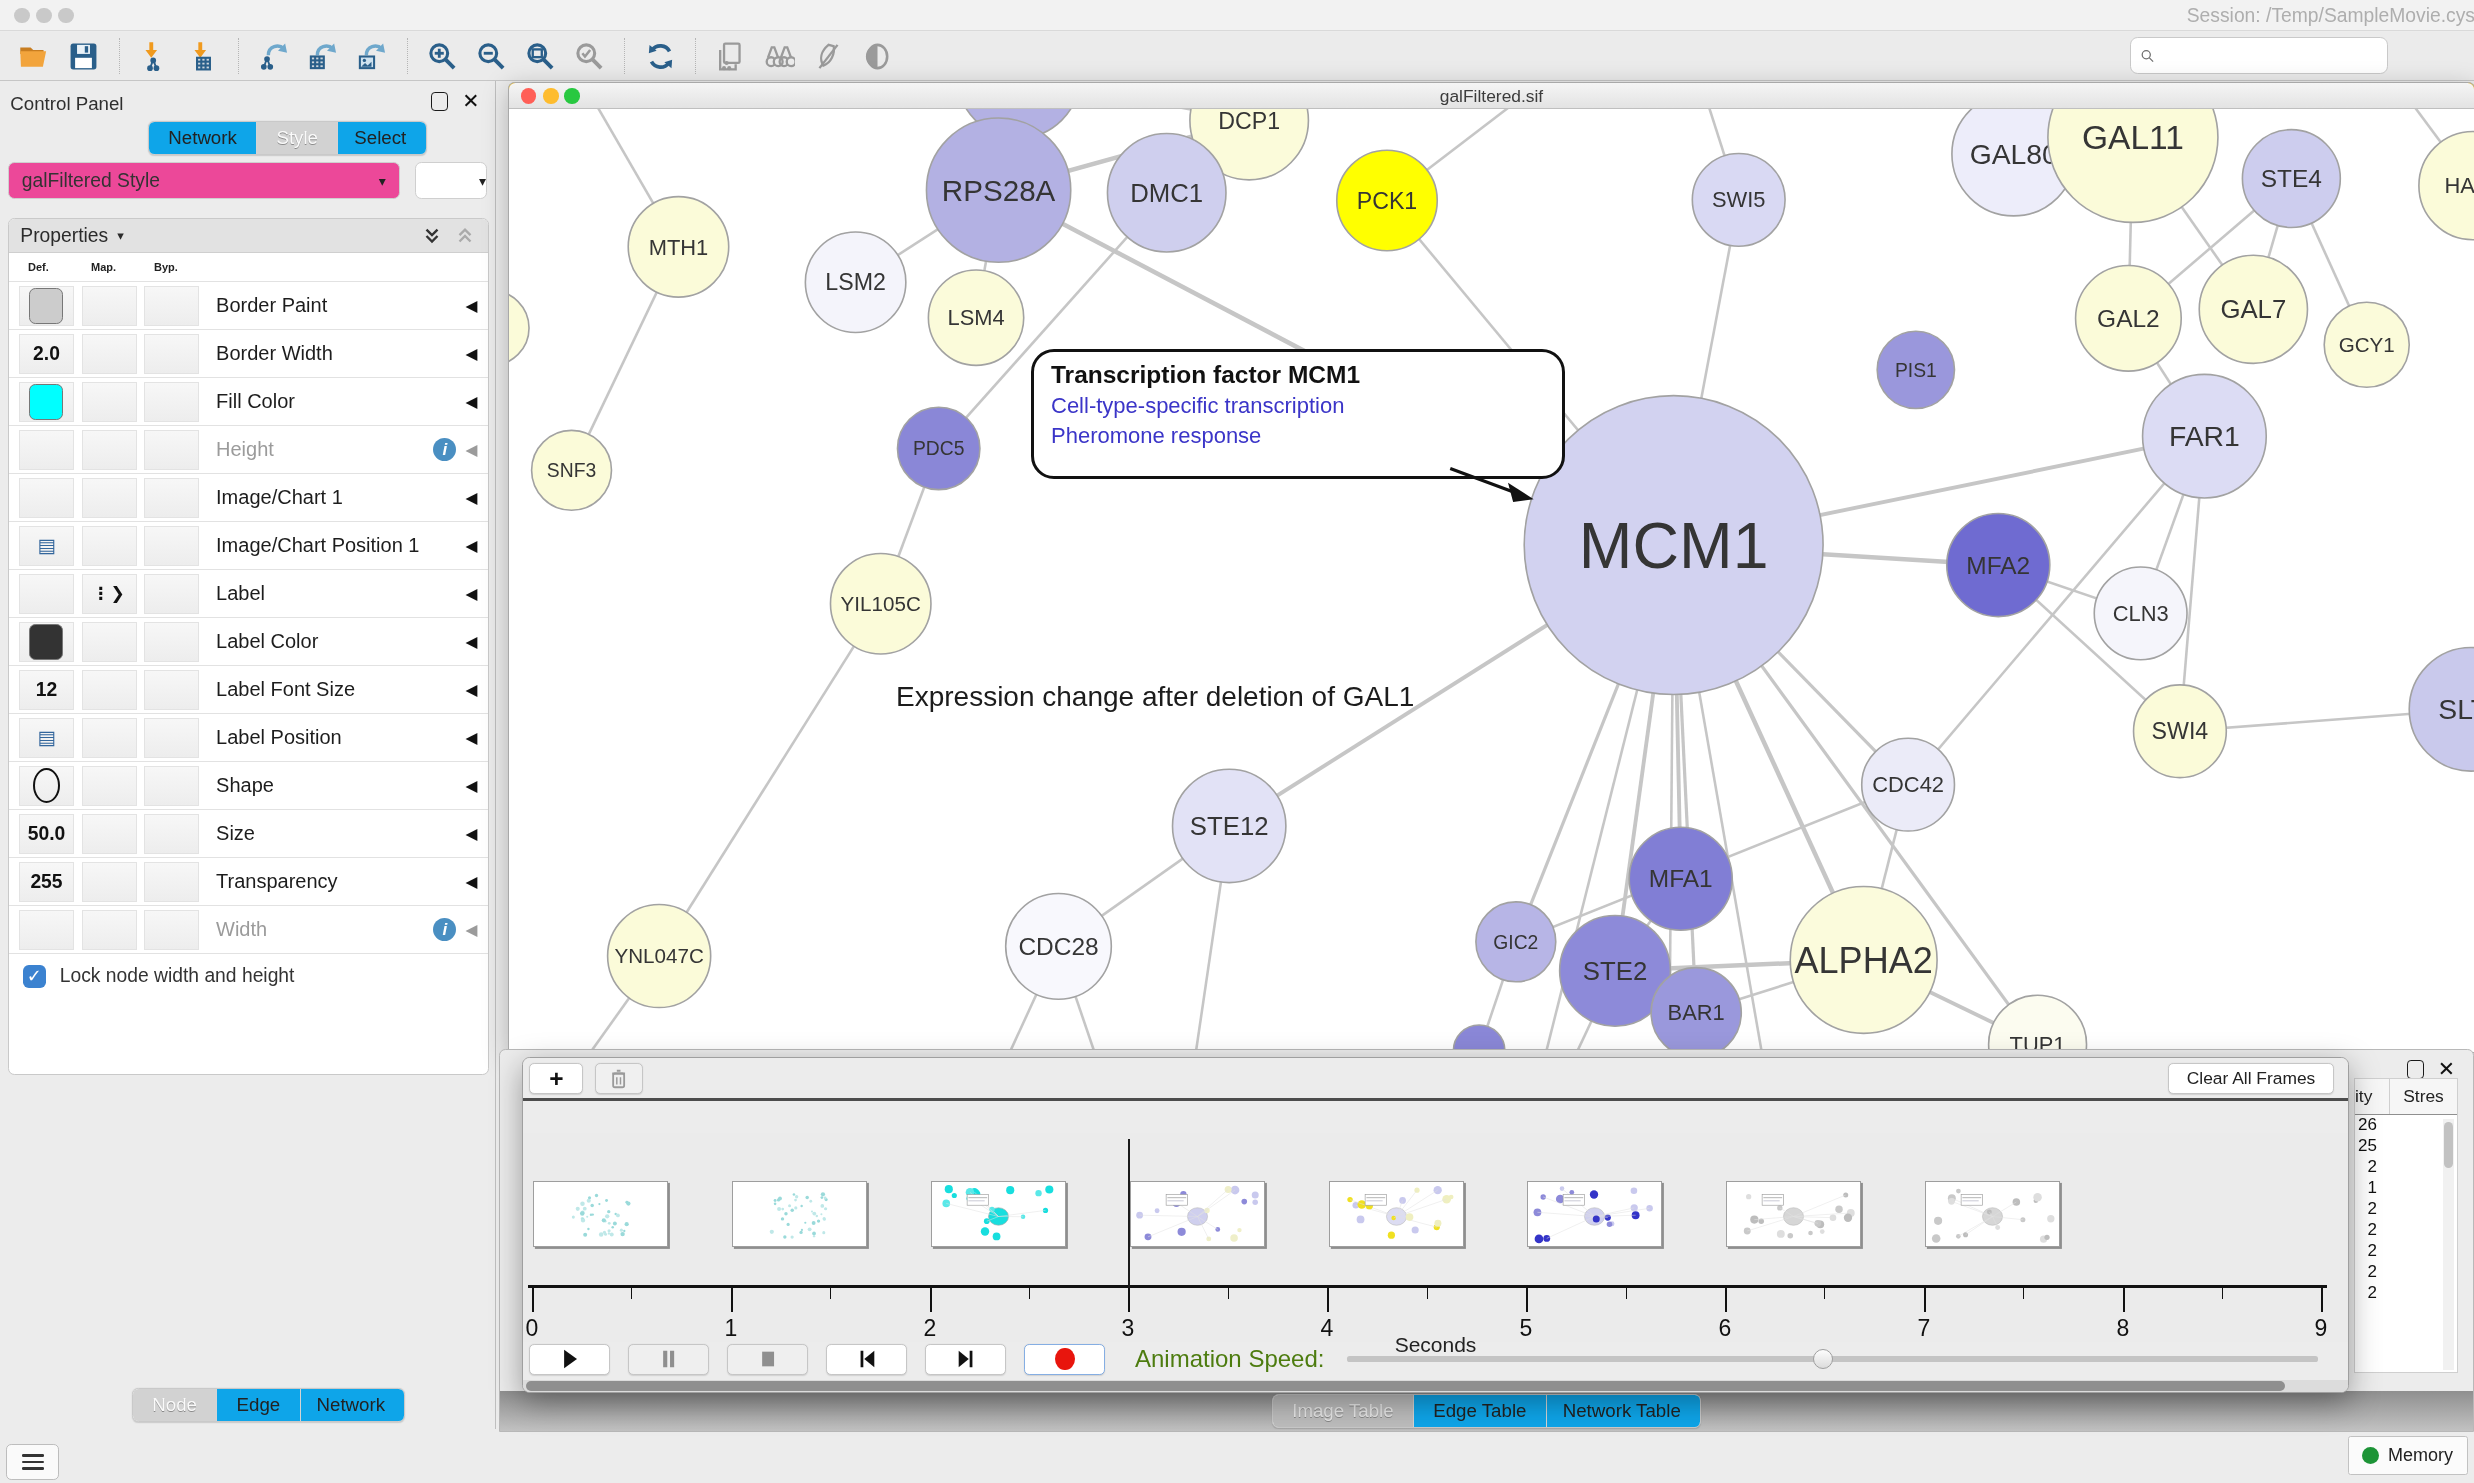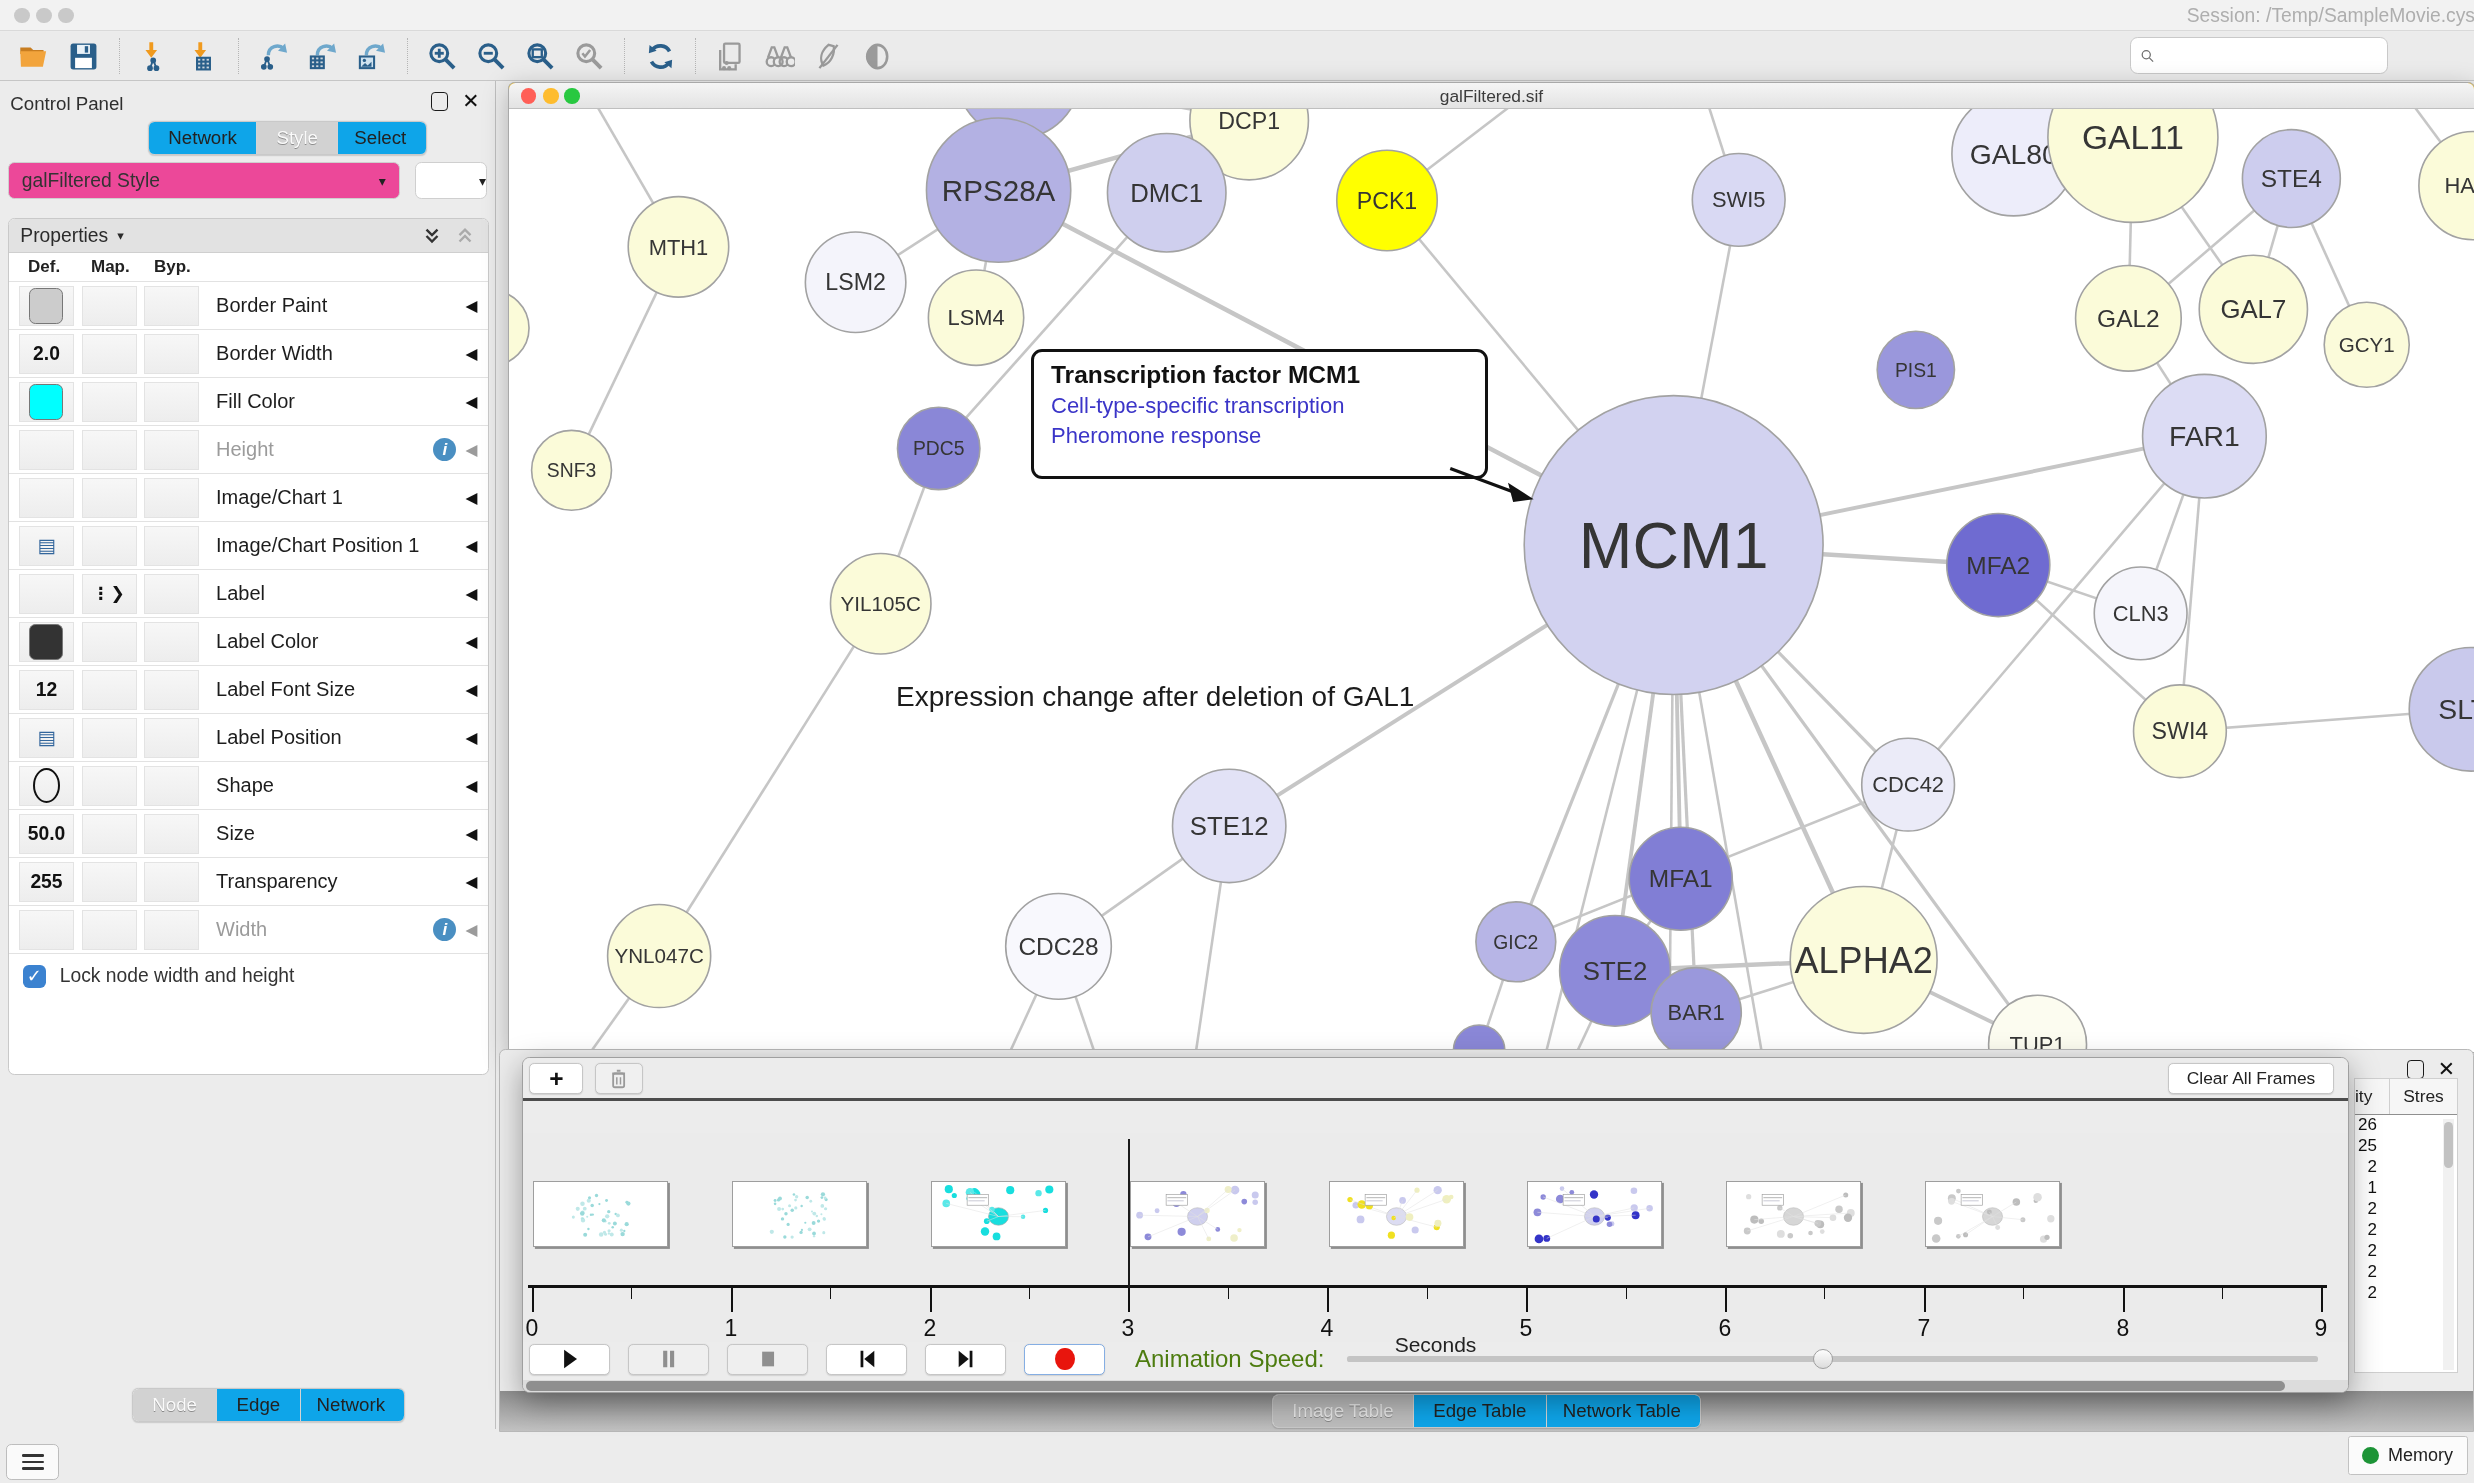--- a/index.html
+++ b/index.html
@@ -39,21 +39,21 @@
     border:1.3px solid #cfcfcf; border-radius:6.4px; display:flex; align-items:center; padding:0 13px; font-size:19.3px; }
   #style-combo .caret, #style-menu-btn .caret { margin-left:auto; font-size:14px; color:#222; }
   #style-menu-btn { position:absolute; left:415px; top:81px; width:72px; height:37px; background:#fff;
     border:1.3px solid #cfcfcf; border-radius:6.4px; display:flex; align-items:center; justify-content:center; }
   #props-box { position:absolute; left:7.7px; top:137px; width:481px; height:857px; background:#fff;
     border:0.6px solid #c9c9c9; border-radius:6.4px; overflow:hidden; }
   #props-header { height:34px; background:#e2e2e2; display:flex; align-items:center; padding:0 11.6px;
     font-size:19.3px; color:#2b2b2b; border-bottom:0.6px solid #cfcfcf; }
   #props-header .hdr-caret { font-size:13px; margin-left:9px; }
   #props-header svg { margin-left:11.6px; }
-  #props-cols { height:28px; display:flex; align-items:center; font-size:17px; font-weight:bold; color:#222; }
+  #props-cols { height:28px; display:flex; align-items:center; font-size:11px; font-weight:bold; color:#222; }
   #props-cols span { display:inline-block; }
   .prow { height:48px; display:flex; align-items:center; border-top:0.6px solid #e2e2e2; padding-left:10.3px; }
   .pcell { width:55px; height:40px; margin-right:7.7px; background:linear-gradient(#f7f7f7,#ededed);
     border:0.6px solid #e3e3e3; display:flex; align-items:center; justify-content:center; }
   .swatch { width:34px; height:36px; border:1.3px solid #777; border-radius:6.4px; }
   .pnum { font-size:19.3px; font-weight:bold; color:#111; }
   .plabel { font-size:20px; color:#1d1d1d; margin-left:9px; flex:1; }
   .plabel.dim { color:#9b9b9b; }
   .info-ico { width:23px; height:23px; border-radius:50%; background:#4a8fc2; color:#fff; font-size:17px;
     font-weight:bold; display:flex; align-items:center; justify-content:center; margin-right:9px; font-style:italic; }
@@ -68,22 +68,22 @@
   #lock-label { font-size:19.3px; margin-left:14px; }
   #cp-bottom-tabs { position:absolute; left:132px; top:1307px; }
 
   
   #net-window { position:absolute; left:508px; top:82px; width:1967px; height:971px; background:#eab308;
     border:0.6px solid #a9a9a9; border-radius:6.4px 6.4px 0 0; box-shadow:0 6.4px 26px rgba(0,0,0,.25); }
   #net-titlebar { height:26px; background:linear-gradient(#f5f5f5,#e3e3e3); border-bottom:0.6px solid #bfbfbf;
     border-radius:6.4px 6.4px 0 0; position:relative; }
   #net-title { position:absolute; width:100%; text-align:center; top:3.2px; font-size:17.4px; color:#3c3c3c; }
   #net-canvas { position:absolute; left:0; top:26px; width:1966px; height:943px; overflow:hidden; background:#fff; }
-  #annotation-box { position:absolute; left:522px; top:240px; width:457px; height:130px; background:#fff;
-    border:3.9px solid #111; border-radius:11px; padding:9px 17px; z-index:5; }
+  #annotation-box { position:absolute; left:522px; top:240px; width:534px; height:130px; background:#fff;
+    border:3.9px solid #111; border-radius:23px; padding:9px 17px; z-index:5; }
   #annotation-title { font-size:24.5px; font-weight:bold; color:#111; }
   .annotation-line { font-size:22px; color:#3b35c8; margin-top:3.9px; }
   #net-caption { position:absolute; left:387px; top:572px; font-size:28px; color:#1c1c1c; z-index:5; }
 
   
   #table-panel { position:absolute; left:499px; top:1049px; width:1975px; height:383px; background:#ececec;
     border:0.6px solid #b8b8b8; border-radius:6.4px 6.4px 0 0; }
   #mini-table { position:absolute; left:1854px; top:28px; width:104px; height:295px; background:#fff;
     border:0.6px solid #cfcfcf; }
   #mini-table-header { height:36px; background:#f6f6f6; border-bottom:1.3px solid #8f8f8f; display:flex;

